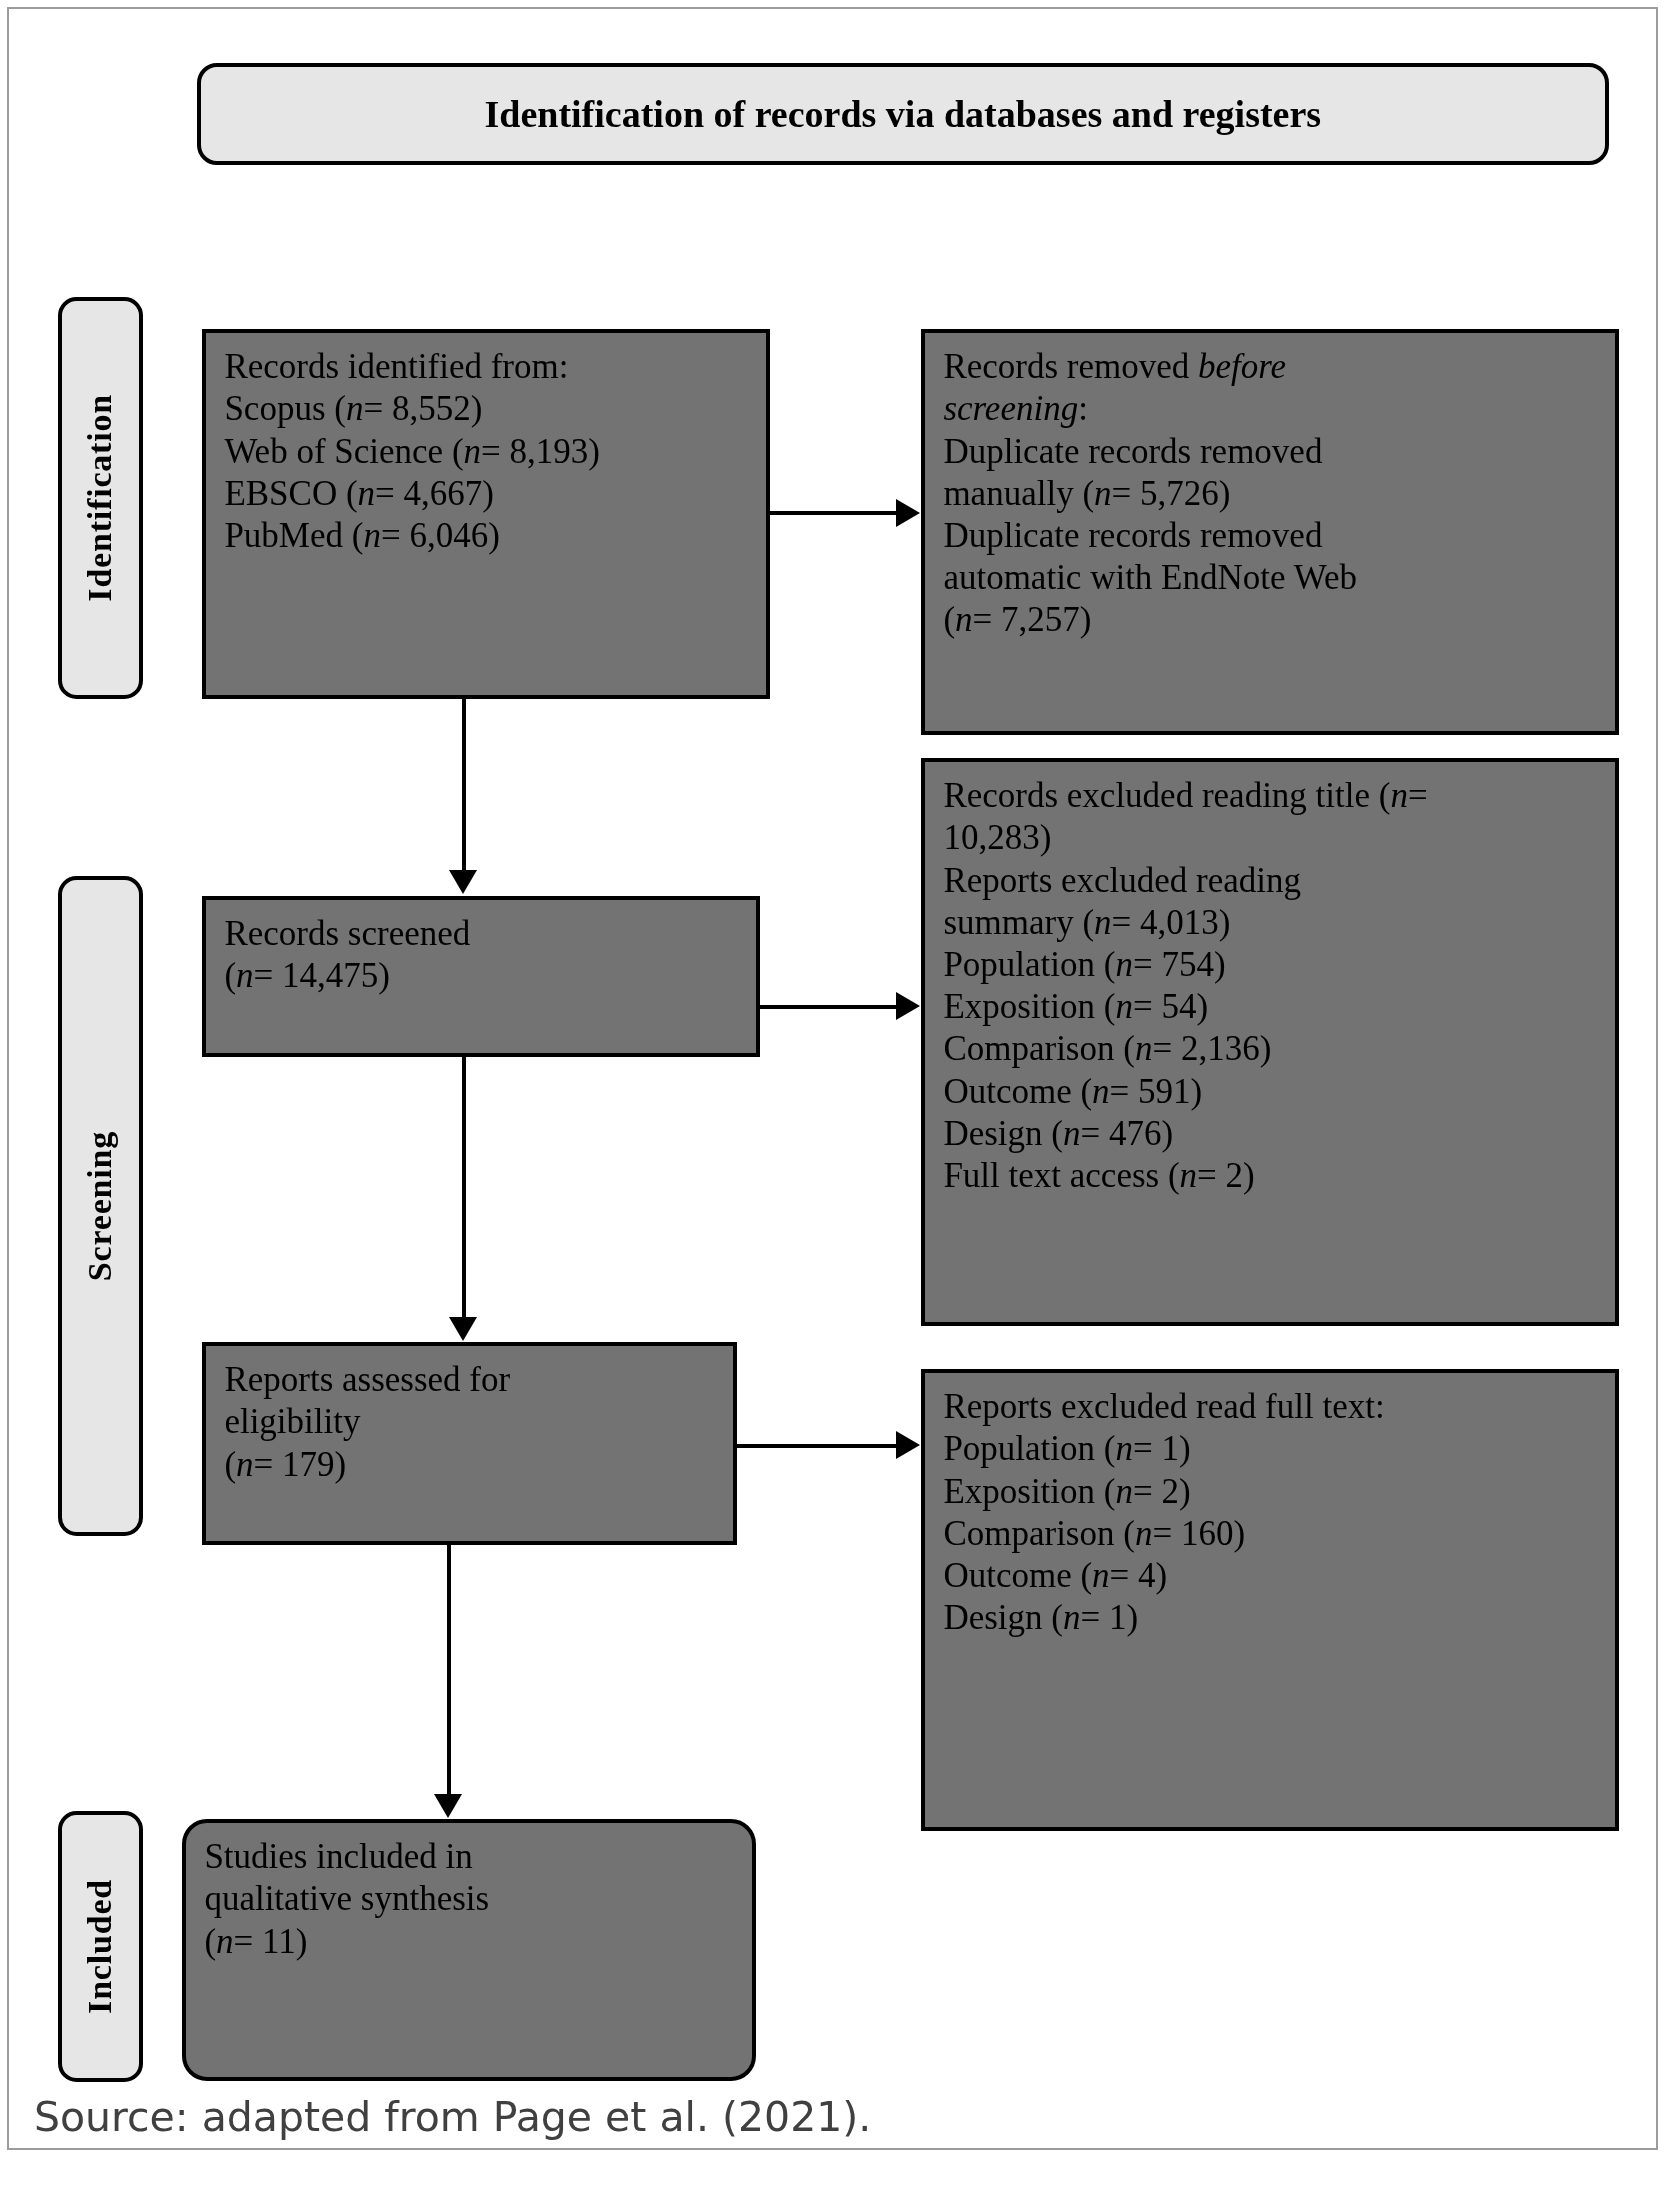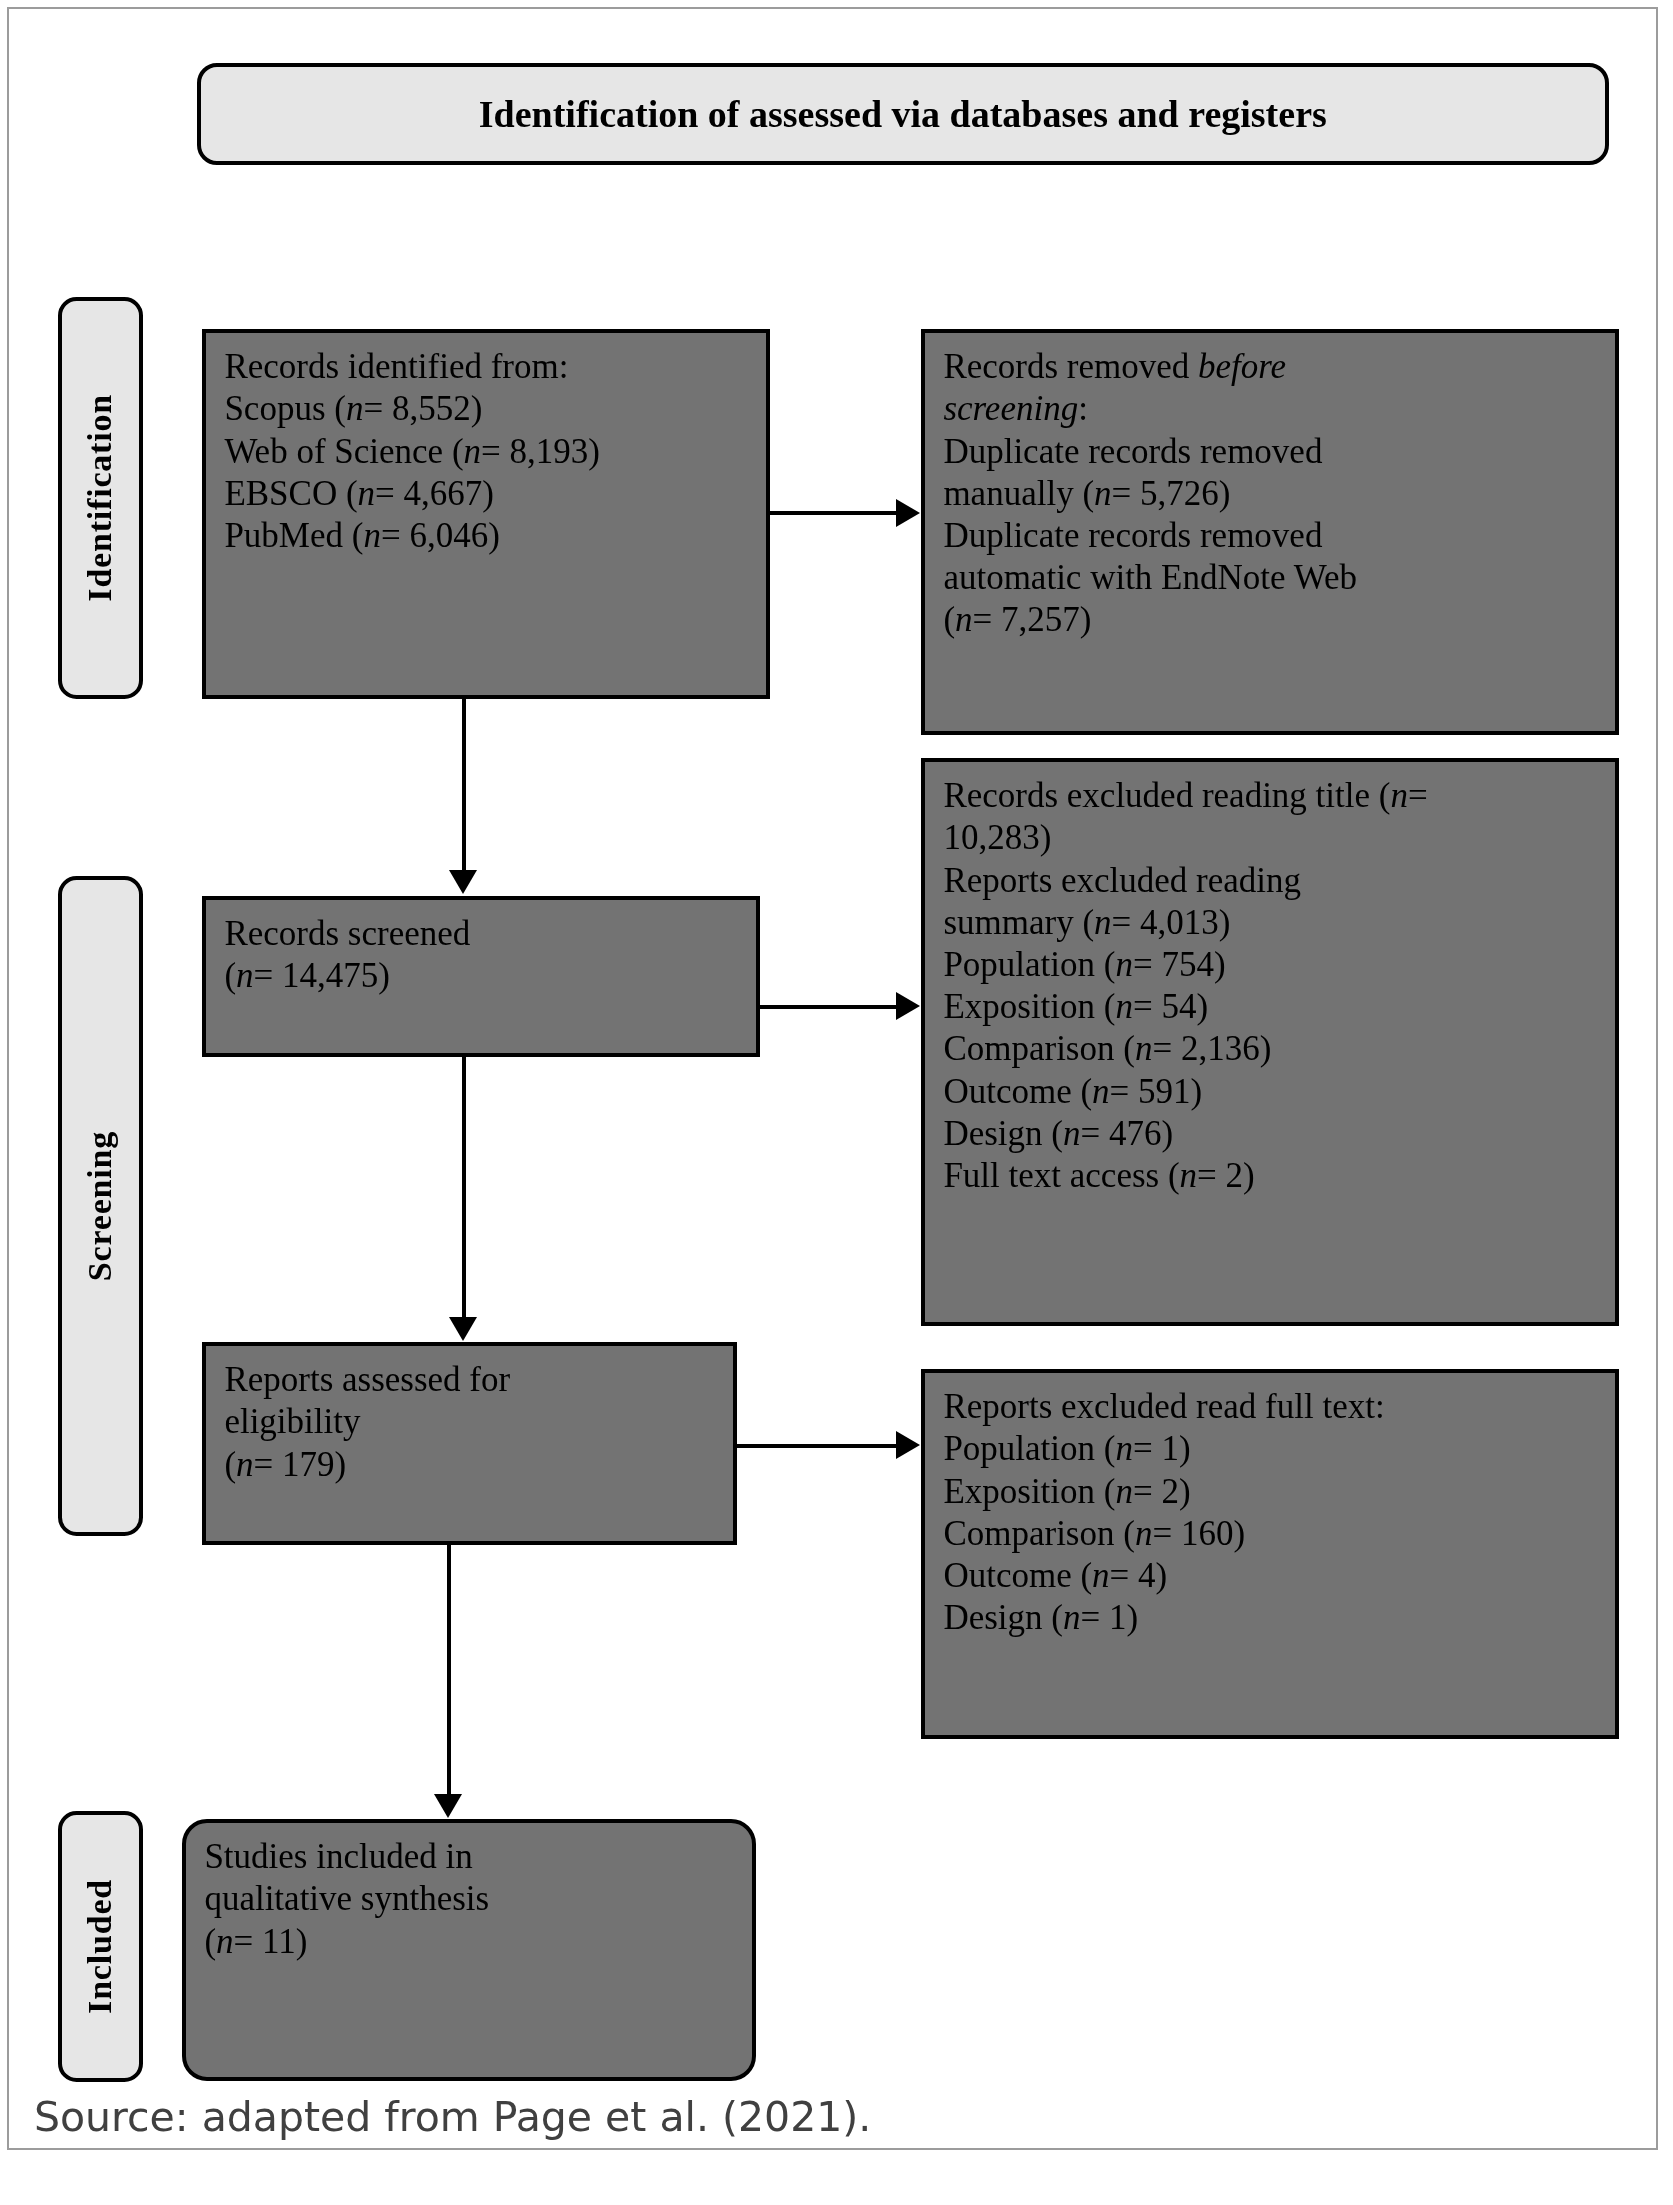--- a/index.html
+++ b/index.html
@@ -86,21 +86,21 @@
     line-height: 1.205;
     white-space: nowrap;
   }
   .flow-box em { font-style: italic; }
 
   #box-identified      { left: 193px;  top: 320px;  width: 568px;  height: 370px; }
   #box-removed         { left: 912px; top: 320px;  width: 698px;  height: 406px; }
   #box-screened        { left: 193px;  top: 887px; width: 558px;  height: 161px; }
   #box-excluded-title  { left: 912px; top: 749px;  width: 698px;  height: 568px; }
   #box-eligibility     { left: 193px;  top: 1333px; width: 535px;  height: 203px; }
-  #box-excluded-full   { left: 912px; top: 1360px; width: 698px;  height: 370px; }
+  #box-excluded-full   { left: 912px; top: 1360px; width: 698px;  height: 462px; }
   #box-included        { left: 173px;  top: 1810px; width: 574px;  height: 262px; border-radius: 25px; }
 
   
   .conn { position: absolute; background: #000000; }
   .arrow-head { position: absolute; width: 0; height: 0; }
   .arrow-head.right {
     border-top: 14.4px solid transparent;
     border-bottom: 14.4px solid transparent;
     border-left: 24px solid #000000;
   }
@@ -120,21 +120,21 @@
     color: #404040;
     white-space: nowrap;
   }
 </style>
 </head>
 <body>
 
 <div id="frame">
 
   <div id="header-banner">
-    <div class="title">Identification of assessed via databases and registers</div>
+    <div class="title">Identification of records via databases and registers</div>
   </div>
 
   <div class="stage-label" id="stage-identification">
     <span>Identification</span>
   </div>
   <div class="stage-label" id="stage-screening">
     <span>Screening</span>
   </div>
   <div class="stage-label" id="stage-included">
     <span>Included</span>

